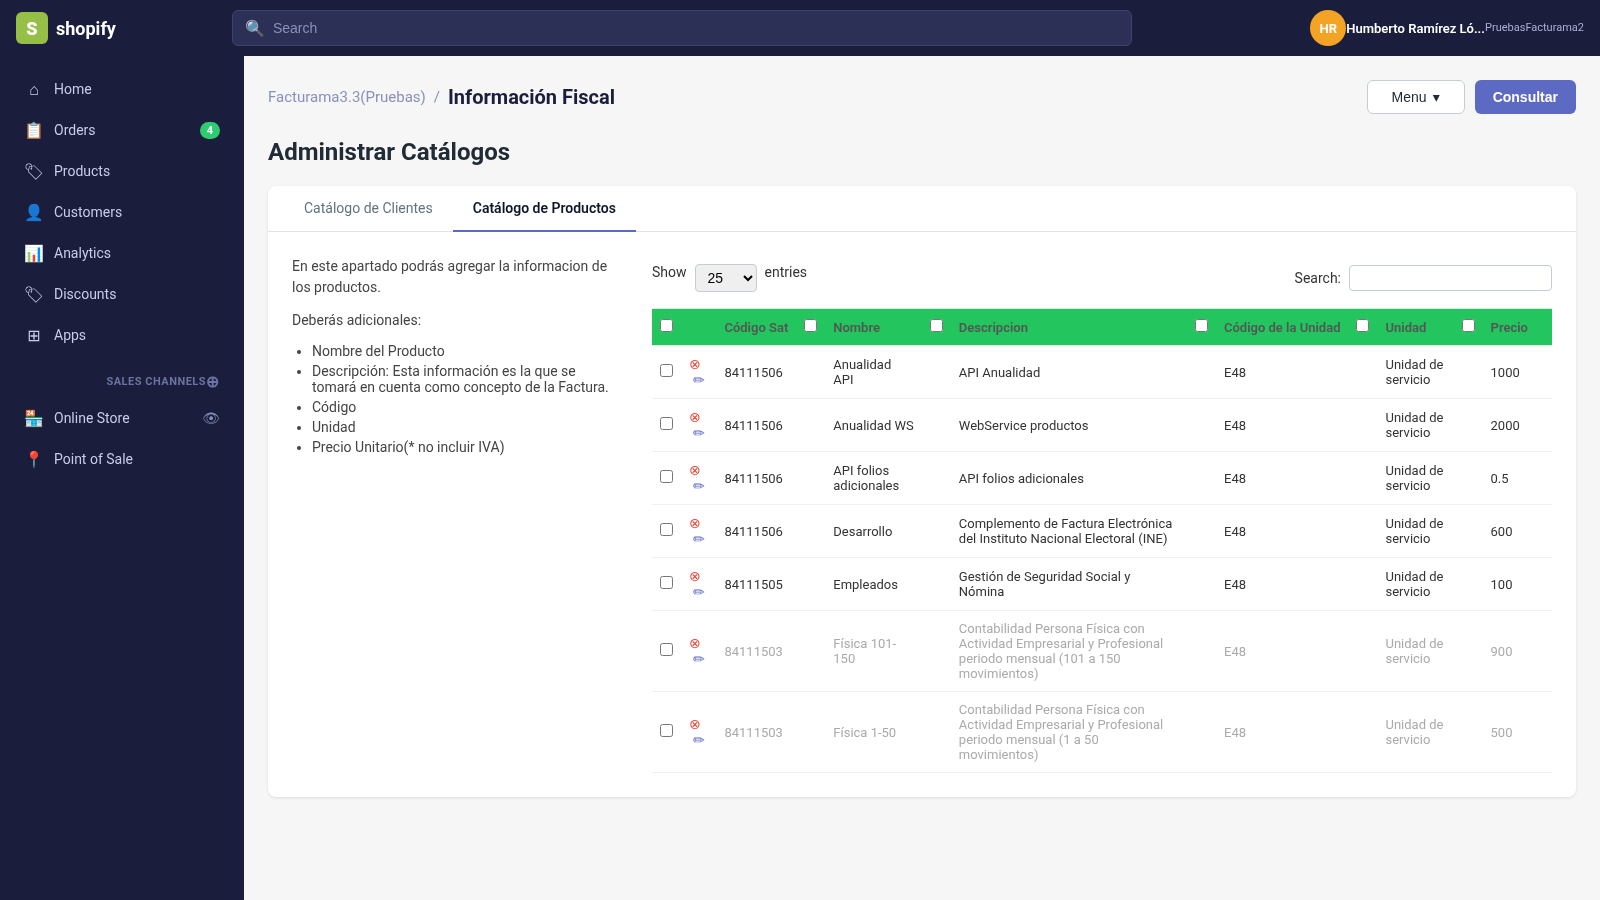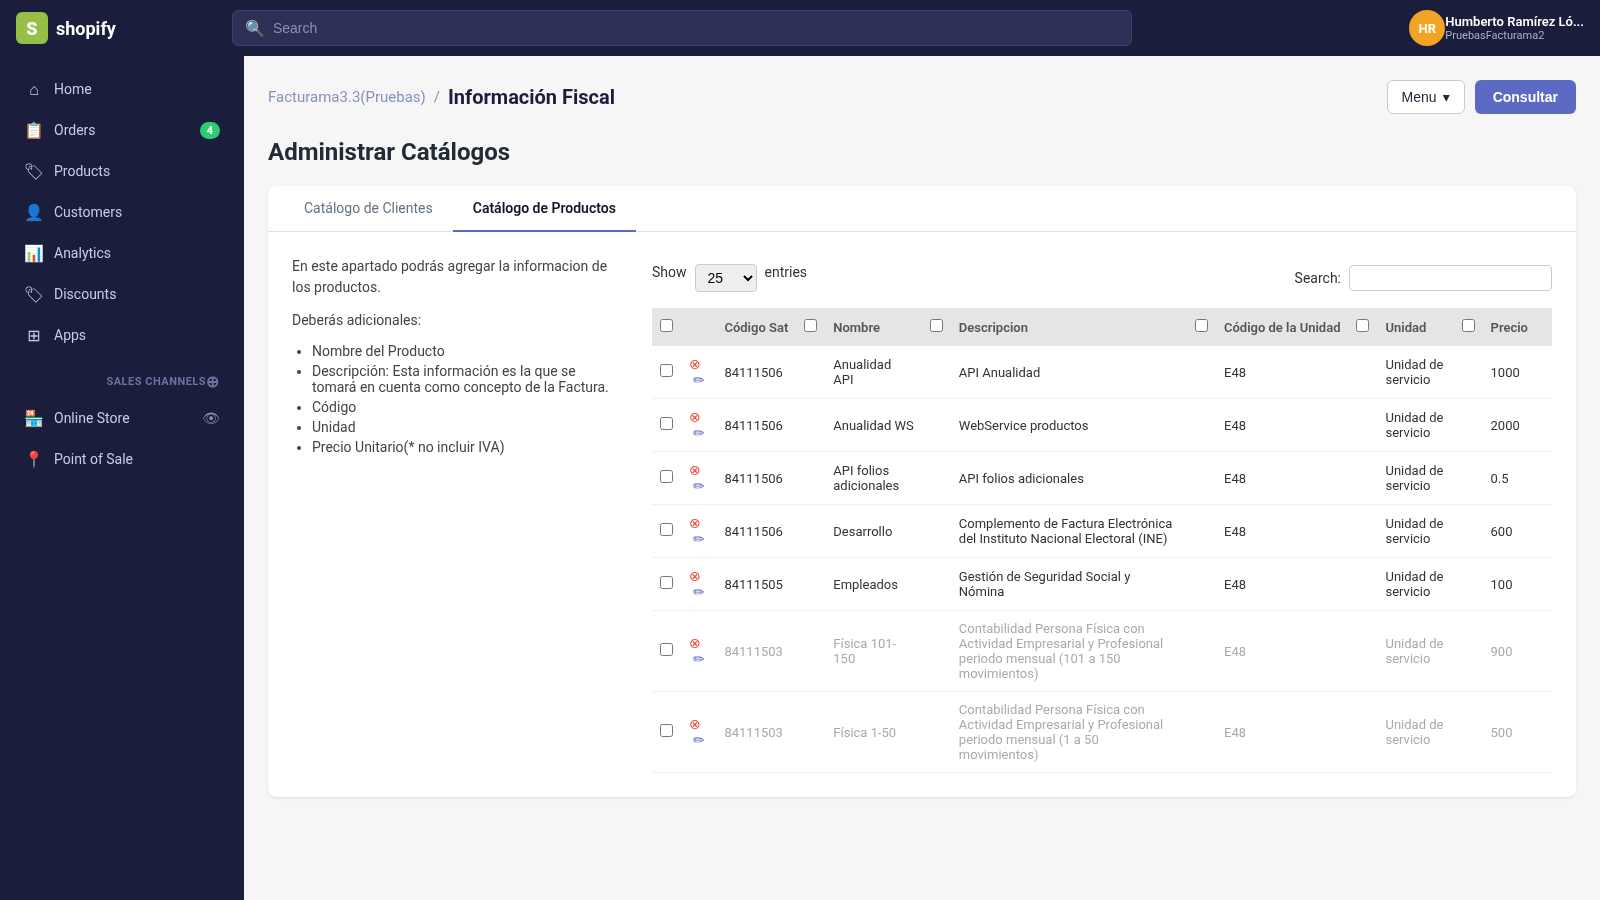--- a/index.html
+++ b/index.html
@@ -68,21 +68,21 @@
       height: 36px;
       background: #f4a425;
       border-radius: 50%;
       display: flex;
       align-items: center;
       justify-content: center;
       font-weight: 700;
       font-size: 13px;
       color: white;
     }
-    .user-info { display: flex; flex-direction: column; }
+    .user-info { display: flex; flex-direction: row; }
     .user-name { font-size: 13px; font-weight: 600; color: white; }
     .user-store { font-size: 11px; color: #aab0d4; }
 
     
     .layout {
       display: flex;
       flex: 1;
       overflow: hidden;
     }
 
@@ -152,21 +152,21 @@
       font-size: 15px;
     }
     .breadcrumb-parent { color: #8891bc; }
     .breadcrumb-sep { color: #8891bc; }
     .breadcrumb-current { color: #1a1d3b; font-size: 20px; font-weight: 700; }
     .header-actions { display: flex; gap: 10px; }
     .btn-menu {
       background: white;
       border: 1px solid #c4cdd6;
       border-radius: 6px;
-      padding: 8px 14px;
+      padding: 8px 24px;
       font-size: 14px;
       cursor: pointer;
       display: flex;
       align-items: center;
       gap: 6px;
       color: #212b36;
     }
     .btn-consultar {
       background: #5c6ac4;
       color: white;
@@ -262,21 +262,21 @@
       gap: 6px;
     }
 
     
     table {
       width: 100%;
       border-collapse: collapse;
       font-size: 13px;
     }
     thead th {
-      background: #e5e5e5;
+      background: #22c55e;
       border-top: 1px solid #e3e8ee;
       border-bottom: 1px solid #e3e8ee;
       padding: 10px 8px;
       text-align: left;
       color: #555;
       font-weight: 600;
       white-space: nowrap;
     }
     tbody tr {
       border-bottom: 1px solid #f0f0f0;

